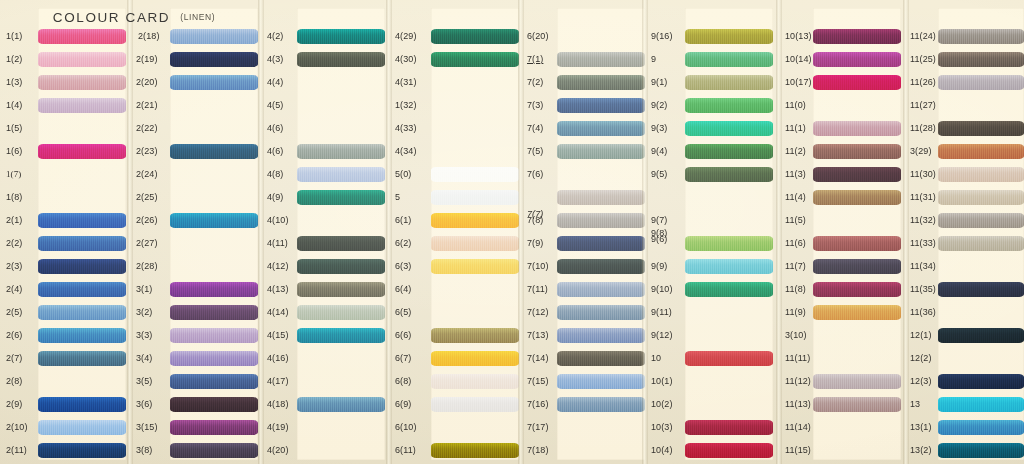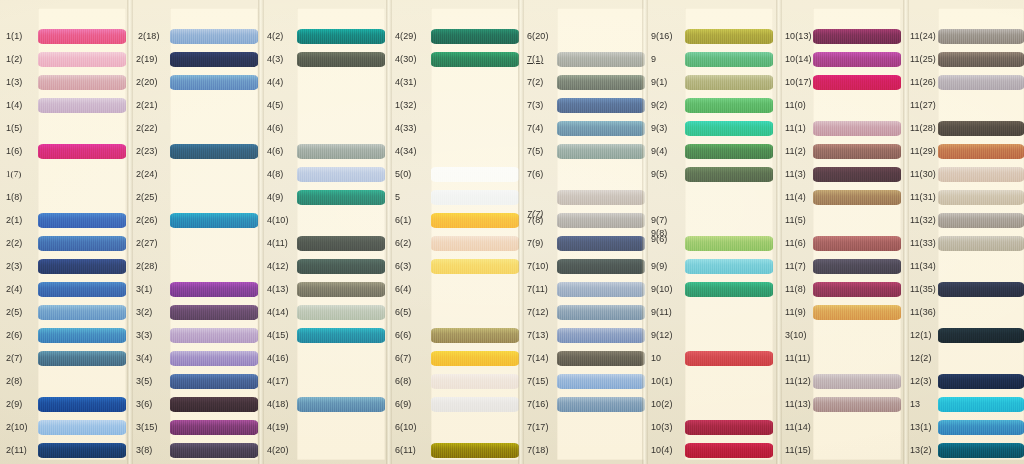--- a/index.html
+++ b/index.html
@@ -86,20 +86,24 @@
       repeating-linear-gradient(90deg, rgba(255,255,255,.12) 0 1px, rgba(0,0,0,.05) 1px 2px),
       linear-gradient(180deg, rgba(255,255,255,.30), rgba(255,255,255,0) 40%, rgba(0,0,0,.14));
     mix-blend-mode:overlay;
   }
 </style>
 </head>
 <body>
 
 <div id="card">
 
+  <div id="title-wrap">
+    <span id="title">COLOUR CARD</span>
+    <span id="subtitle">(LINEN)</span>
+  </div>
 
   <div class="cols" id="cols">
       <div class="col" style="left: 0px; width: 130px; position: absolute;">
         <div class="swatchbox" style="left: 38px; width: 88px;">
           <div class="sw" title="1(1)" style="top: 21px; height: 15px; background: rgb(234, 91, 139);"></div>
           <div class="sw" title="1(2)" style="top: 44px; height: 15px; background: rgb(238, 181, 198);"></div>
           <div class="sw" title="1(3)" style="top: 67px; height: 15px; background: rgb(216, 168, 174);"></div>
           <div class="sw" title="1(4)" style="top: 90px; height: 15px; background: rgb(203, 179, 202);"></div>
           <div class="sw" title="1(6)" style="top: 136px; height: 15px; background: rgb(214, 31, 114);"></div>
           <div class="sw" title="2(1)" style="top: 205px; height: 15px; background: rgb(45, 95, 181);"></div>
@@ -386,21 +390,21 @@
           <div class="sw" title="13" style="top: 389px; height: 15px; background: rgb(37, 187, 214);"></div>
           <div class="sw" title="13(1)" style="top: 412px; height: 15px; background: rgb(58, 143, 194);"></div>
           <div class="sw" title="13(2)" style="top: 435px; height: 15px; background: rgb(11, 90, 112);"></div>
         </div>
         <div class="labels">
           <div class="lbl" style="left: 4px; top: 31px;">11(24)</div>
           <div class="lbl" style="left: 4px; top: 54px;">11(25)</div>
           <div class="lbl" style="left: 4px; top: 77px;">11(26)</div>
           <div class="lbl" style="left: 4px; top: 100px;">11(27)</div>
           <div class="lbl" style="left: 4px; top: 123px;">11(28)</div>
-          <div class="lbl" style="left: 4px; top: 146px;">11(29)</div>
+          <div class="lbl" style="left: 4px; top: 146px;">3(29)</div>
           <div class="lbl" style="left: 4px; top: 169px;">11(30)</div>
           <div class="lbl" style="left: 4px; top: 192px;">11(31)</div>
           <div class="lbl" style="left: 4px; top: 215px;">11(32)</div>
           <div class="lbl" style="left: 4px; top: 238px;">11(33)</div>
           <div class="lbl" style="left: 4px; top: 261px;">11(34)</div>
           <div class="lbl" style="left: 4px; top: 284px;">11(35)</div>
           <div class="lbl" style="left: 4px; top: 307px;">11(36)</div>
           <div class="lbl" style="left: 4px; top: 330px;">12(1)</div>
           <div class="lbl" style="left: 4px; top: 353px;">12(2)</div>
           <div class="lbl" style="left: 4px; top: 376px;">12(3)</div>

